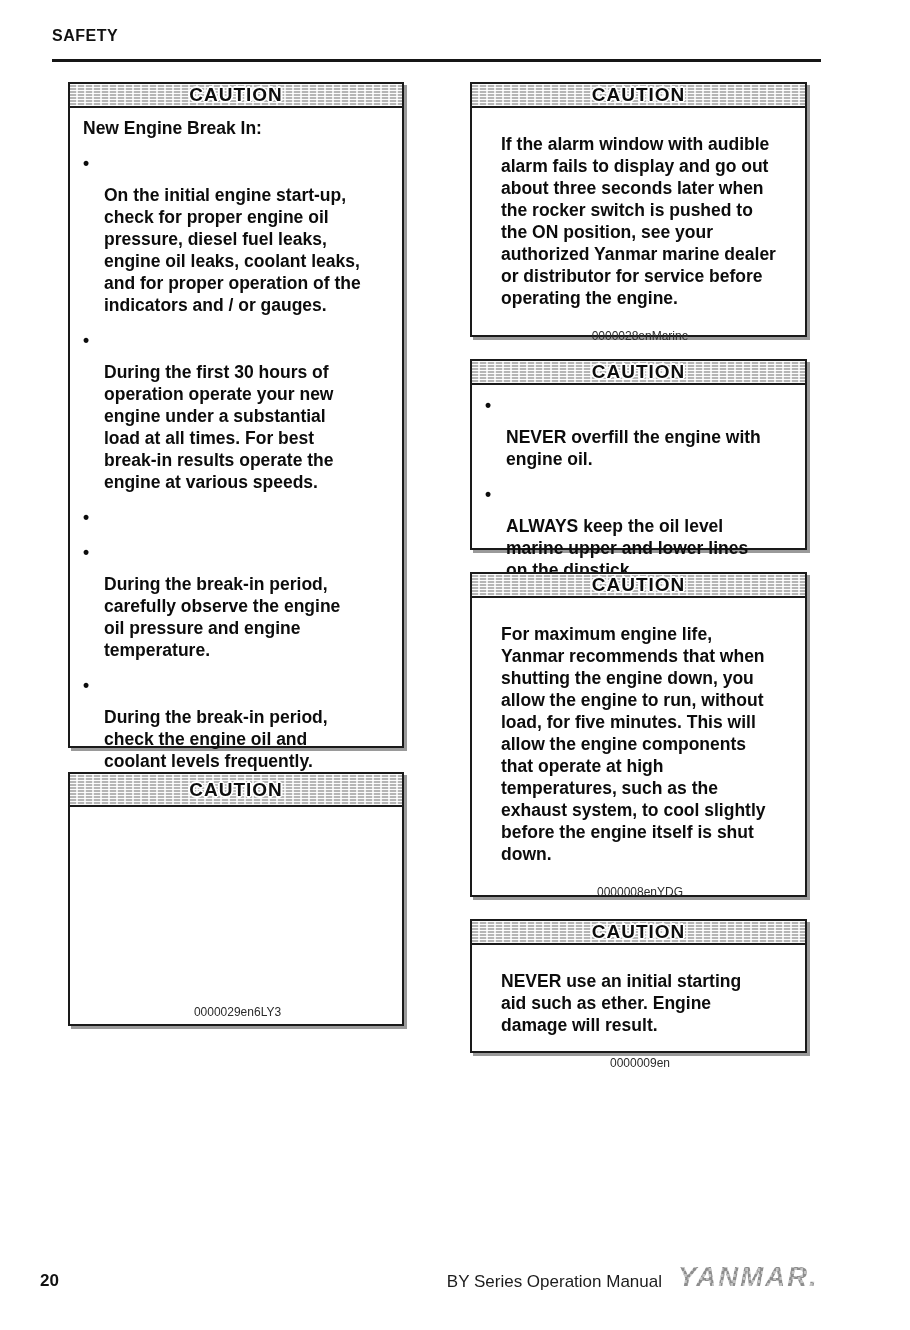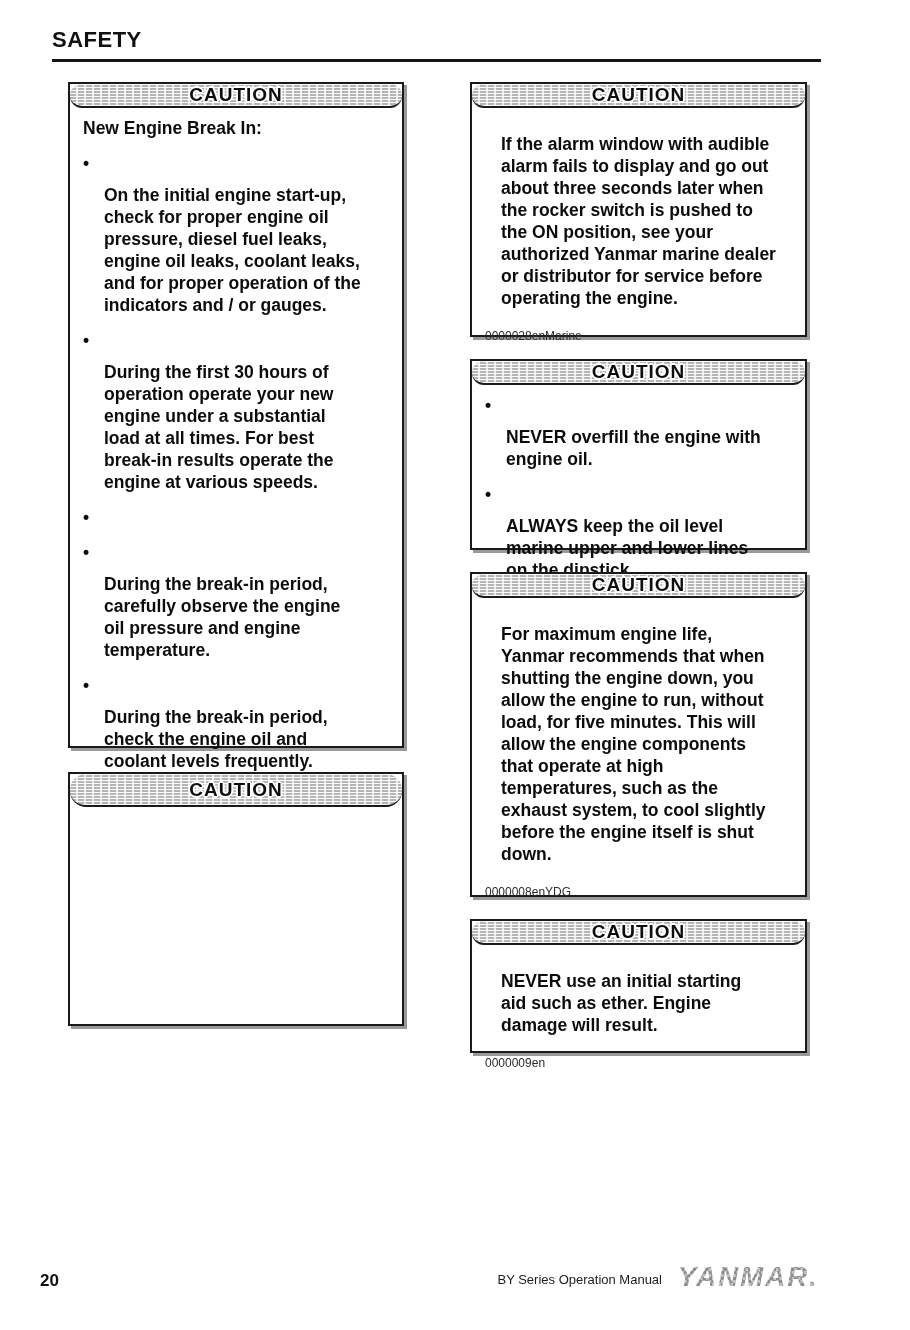--- a/index.html
+++ b/index.html
@@ -8,21 +8,21 @@
     background:#ffffff;
     font-family:"Liberation Sans", sans-serif;
     position:relative;
     color:#0d0d0d;
     overflow:hidden;
   }
 
   
   .page-title {
     position:absolute; left:52px; top:27px;
-    font-size:22px; font-weight:bold; letter-spacing:0.5px; color:#111;
+    font-size:16px; font-weight:bold; letter-spacing:0.5px; color:#111;
   }
   .header-rule {
     position:absolute; left:52px; top:59px; width:769px; height:3px;
     background:#161616;
   }
 
   
   .cbox {
     position:absolute;
     box-sizing:border-box;
@@ -32,21 +32,20 @@
     box-shadow:3px 3px 0 #9a9a9a;
   }
   .chead {
     height:31px;
     border-bottom:2px solid #1a1a1a;
     display:flex; align-items:center; justify-content:center;
     background-color:#ececec;
     background-image:
       repeating-linear-gradient(0deg, rgba(255,255,255,0.95) 0 1px, transparent 1px 3px),
       repeating-linear-gradient(90deg, #b5b5b5 0 6px, #ececec 6px 8px);
-    border-radius: 16px;
   }
   .chead-label {
     font-size:19px; font-weight:bold; letter-spacing:1px; color:#0e0e0e;
     text-shadow:
       -1px -1px 0 #fff, 1px -1px 0 #fff, -1px 1px 0 #fff, 1px 1px 0 #fff,
       -2px 0 0 #fff, 2px 0 0 #fff, 0 -2px 0 #fff, 0 2px 0 #fff;
   }
   .cbody {
     flex:1;
     display:flex; flex-direction:column;
@@ -57,41 +56,41 @@
   }
   .intro { margin:0; }
   .para { margin:16px; white-space:pre-line; }
   ul.blist { list-style:none; margin:0; padding:0; }
   ul.blist li { display:flex; margin-top:13px; }
   ul.blist.no-intro li:first-child { margin-top:0; }
   .bullet-marker { flex:0 0 21px; }
   .btext { white-space:pre-line;margin-top:32px; }
   .doc-code {
     margin-top:auto;
-    text-align:left;
+    text-align:center;
     font-size:12px; font-weight:normal; color:#2b2b2b;
     padding:4px 2px 1px 0;
   }
 
   
   #box-l1 { left:68px;  top:82px;  width:336px; height:666px; }
   #box-l2 { left:68px;  top:772px; width:336px; height:254px; }
   #box-r1 { left:470px; top:82px;  width:337px; height:255px; }
   #box-r2 { left:470px; top:359px; width:337px; height:191px; }
   #box-r3 { left:470px; top:572px; width:337px; height:325px; }
   #box-r4 { left:470px; top:919px; width:337px; height:134px; }
 
   
   .footer-page-number {
     position:absolute; left:40px; top:1271px;
     font-size:17px; font-weight:bold; color:#111;
   }
   .footer-manual-title {
     position:absolute; right:248px; top:1272px;
-    font-size:13px; font-weight:normal; color:#1c1c1c;margin-left:12px;
+    font-size:17px; font-weight:normal; color:#1c1c1c;margin-left:12px;
   }
   .brand-logo {
     position:absolute; left:678px; top:1262px;
     font-size:27px; font-weight:bold; font-style:italic;
     letter-spacing:2px;
     color:#999999;
     transform:scaleX(1.02);
     transform-origin:left center;
   }
   @supports ((-webkit-background-clip:text) or (background-clip:text)) {
@@ -152,20 +151,21 @@
     </ul>
     <div class="doc-code">0000011enMarine</div>
   </div>
 </section>
 
 <section class="cbox" id="box-l2">
   <div class="chead">
     <span class="chead-label">CAUTION</span>
   </div>
   <div class="cbody">
+    <div class="doc-code">0000029en6LY3</div>
   </div>
 </section>
 
 <section class="cbox" id="box-r1">
   <div class="chead">
     <span class="chead-label">CAUTION</span>
   </div>
   <div class="cbody">
     <p class="para">If the alarm window with audible
 alarm fails to display and go out

